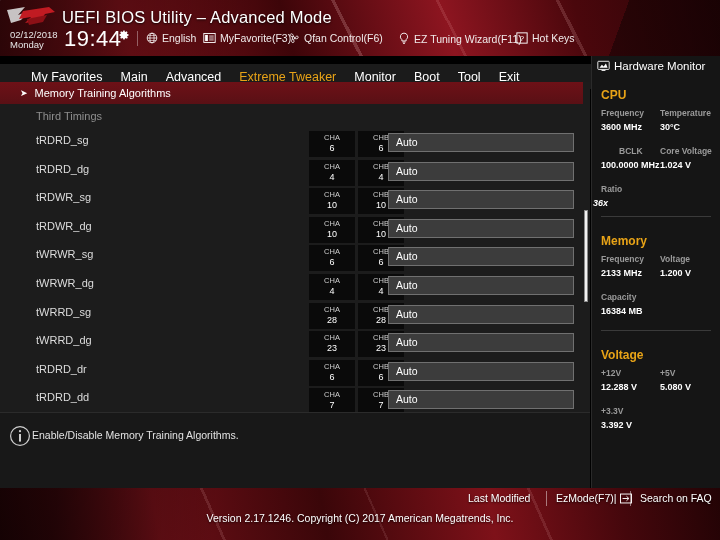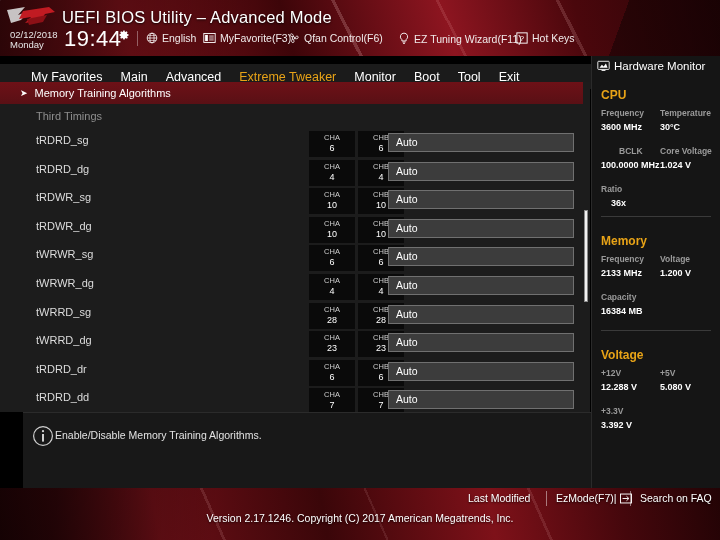--- a/index.html
+++ b/index.html
@@ -122,21 +122,21 @@
     font-size:11.5px; color:#ffffff;
   }
   .hm-sect { position:absolute; left:9px; font-size:12px; color:#e8a317; font-weight:bold; }
   .hm-lbl  { position:absolute; font-size:8.5px; color:#9a9a9a;font-weight:bold; }
   .hm-val  { position:absolute; font-size:9px; color:#ffffff; font-weight:bold; }
   .hm-rule { position:absolute; left:9px; width:110px; height:1px; background:#3a3a3a; }
 
   
   .help {
     position:absolute; top:412px; left:0; width:590px; height:76px;
-    background:#181818; border-top:1px solid #2b2b2b;margin-left:23px;
+    background:#181818; border-top:1px solid #2b2b2b;
   }
   .help .info-ic { position:absolute; left:9px; top:12px; }
   .help .txt { position:absolute; left:32px; top:16px; font-size:10.5px; color:#e2e2e2; }
 
   
   .footer {
     position:absolute; top:488px; left:0; width:720px; height:52px;
     background:
       linear-gradient(95deg, rgba(0,0,0,.5) 0 8%, transparent 30%),
       linear-gradient(80deg, #2a0407 0%, #6b0f16 22%, #3a0609 45%, #7e1119 68%, #45070c 86%, #230305 100%),
@@ -408,21 +408,21 @@
         <div class="hm-sect" style="top: 32px;">CPU</div>
         <div class="hm-lbl" style="top: 52px; left: 9px;">Frequency</div>
         <div class="hm-val" style="top: 66px; left: 9px;">3600 MHz</div>
         <div class="hm-lbl" style="top: 52px; left: 68px;">Temperature</div>
         <div class="hm-val" style="top: 66px; left: 68px;">30°C</div>
         <div class="hm-lbl" style="top: 90px; left: 9px; padding-left: 18px;">BCLK</div>
         <div class="hm-val" style="top: 104px; left: 9px;">100.0000 MHz</div>
         <div class="hm-lbl" style="top: 90px; left: 68px;">Core Voltage</div>
         <div class="hm-val" style="top: 104px; left: 68px;">1.024 V</div>
         <div class="hm-lbl" style="top: 128px; left: 9px;">Ratio</div>
-        <div class="hm-val" style="top: 142px; left: 19px;">36x</div>
+        <div class="hm-val" style="top: 142px; left: 1px; font-style: italic;">36x</div>
         <div class="hm-rule" style="top: 160px;"></div>
         <div class="hm-sect" style="top: 178px;">Memory</div>
         <div class="hm-lbl" style="top: 198px; left: 9px;">Frequency</div>
         <div class="hm-val" style="top: 212px; left: 9px;">2133 MHz</div>
         <div class="hm-lbl" style="top: 198px; left: 68px;">Voltage</div>
         <div class="hm-val" style="top: 212px; left: 68px;">1.200 V</div>
         <div class="hm-lbl" style="top: 236px; left: 9px;">Capacity</div>
         <div class="hm-val" style="top: 250px; left: 9px;">16384 MB</div>
         <div class="hm-rule" style="top: 274px;"></div>
         <div class="hm-sect" style="top: 292px;">Voltage</div>

